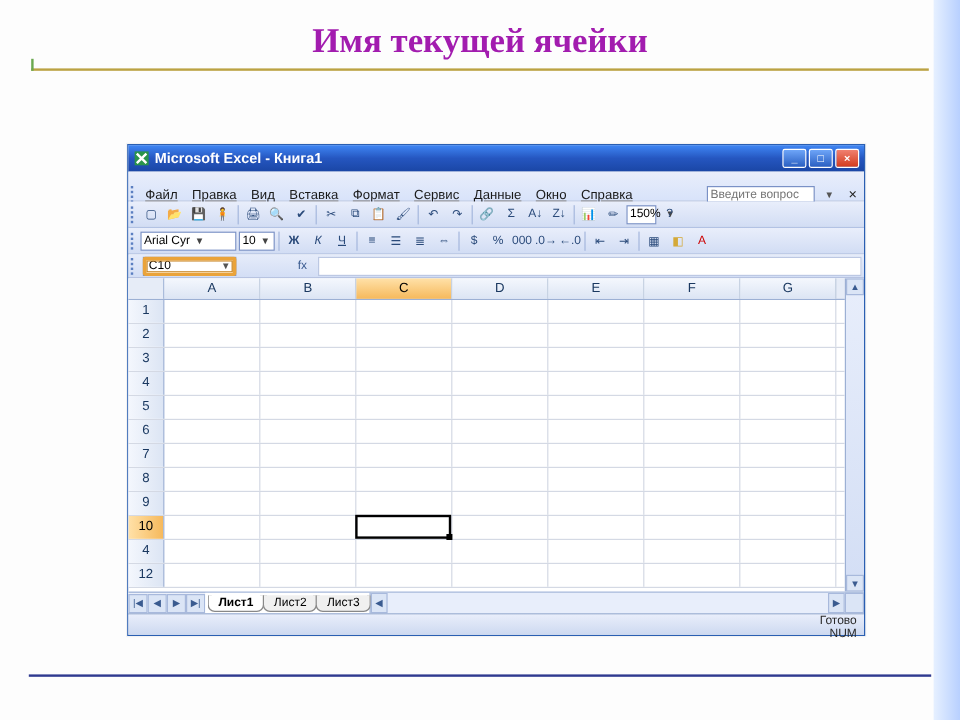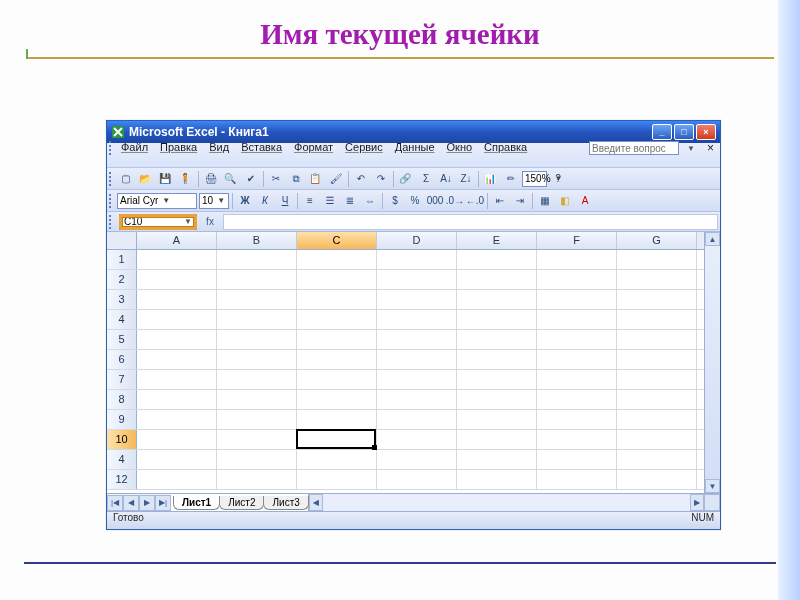--- a/index.html
+++ b/index.html
@@ -77,21 +77,21 @@
     background: linear-gradient(#6ea5f8,#2a5fc2);
     display: flex; align-items: center; justify-content: center;
     color: #fff; font-size: 9px;
   }
   .tb-btn.close { background: linear-gradient(#f08070,#d23b1e); }
   
   .menubar {
     height: 20px;
     background: linear-gradient(#e9eefb,#d8e3fa);
     display: flex;
-    align-items: flex-end;
+    align-items: flex-start;
     padding: 12px 2px;
     border-bottom: 1px solid #b6c6e6;
   }
   .m-handle { width:4px; height:14px; border-left:2px dotted #5b7fc1; margin-right:2px; }
   .m-item {
     padding: 2px 6px;
     color: #1a1a1a;
     text-decoration: underline;
     text-decoration-color: #888;
   }
@@ -162,21 +162,21 @@
     left: -1px; top: -1px;
     right: -1px; bottom: -1px;
     border: 3px solid #eaa33a;
     pointer-events: none;
     border-radius: 2px;
     box-shadow: 0 0 0 1px #c37d17 inset;
   }
   .fx-btn {
     width: 18px; height: 16px;
     display:flex; align-items:center; justify-content:center;
-    color:#3a5b90; font-size:10px;
+    color:#3a5b90; font-size:10px;margin-left:42px;
   }
   .fbar-input {
     flex:1; height:16px; background:#fff; border:1px solid #bcc8e3;
   }
   
   .grid-wrap { flex:1; display:flex; flex-direction:column; background:#fff; min-height:0;}
   .col-headers {
     height: 18px;
     display: flex;
     background:#e6ecf7;
@@ -286,24 +286,25 @@
   }
   .hsb .arrow { width:14px; display:flex;align-items:center;justify-content:center; font-size:8px; color:#3a5b90; background:#dbe5f6; border:1px solid #a8b9dc;}
   .hsb .track { flex:1;}
   .hsb-corner { width:16px; background:#dbe5f6; border:1px solid #a8b9dc;}
   
   .status {
     height:18px;
     background:linear-gradient(#e9eefb,#cdd9f0);
     border-top:1px solid #9cb0d4;
     display:flex;
-    align-items:flex-start;
+    align-items:flex-end;
     padding:0 6px;
     color:#2a2a2a;
     font-size:10px;
+    flex-direction:column;
   }
   .status .spacer{flex:1;}
   .bottom-rule {
     position:absolute;
     left:24px; right:24px; bottom:36px;
     height:0;
     border-top:2px solid #2f3a90;
   }
 </style>
 </head>

